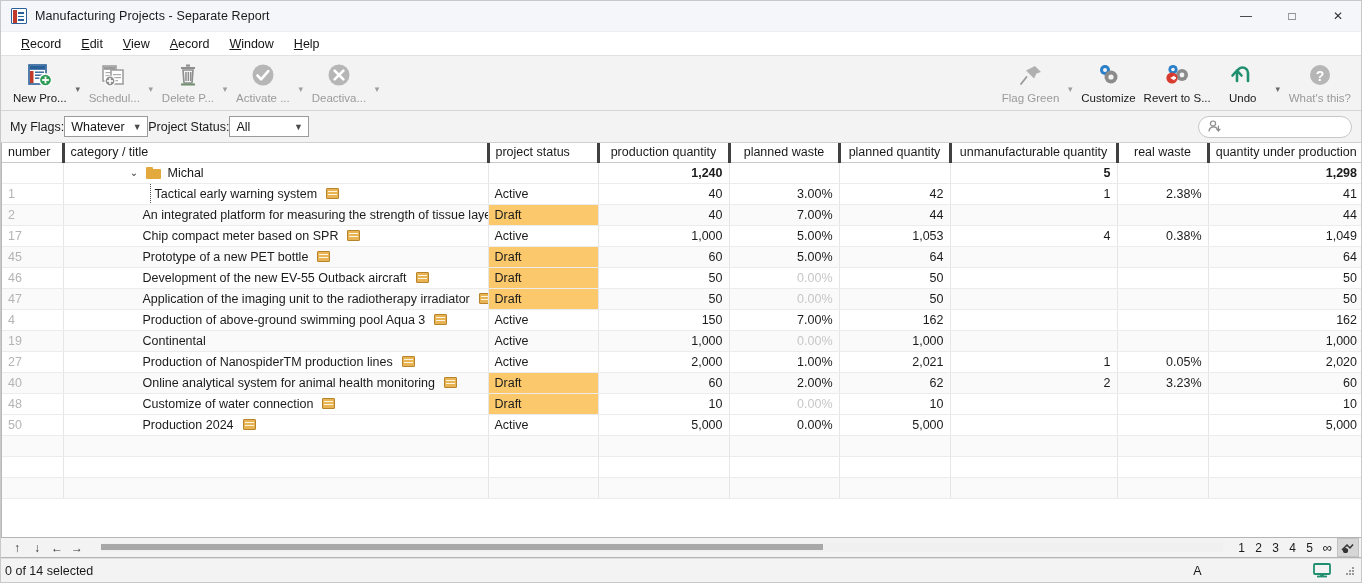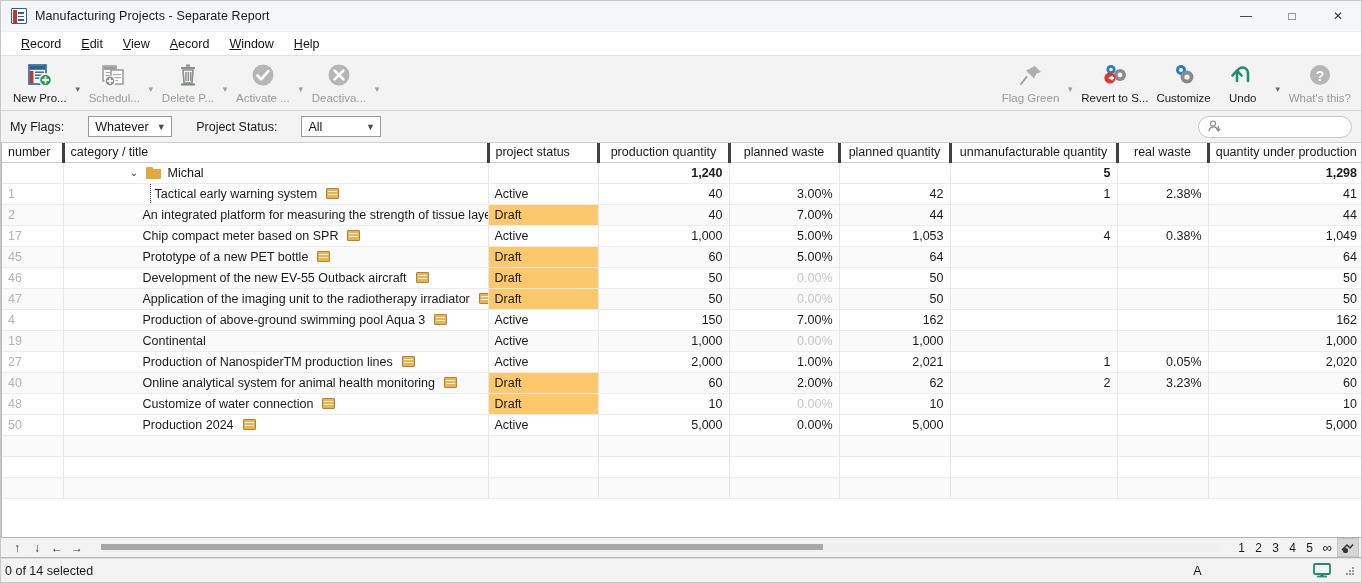--- a/index.html
+++ b/index.html
@@ -100,21 +100,21 @@
   .dropcaret.dim { color: #9f9f9f; }
   .ribbon-right { margin-left: auto; display: flex; align-items: flex-start; }
 
   
   .filterbar {
     height: 32px; min-height: 32px;
     background: #f3f3f3;
     border-bottom: 1px solid #d0d0d0;
     display: flex; align-items: center;
     padding: 0 9px;
-    gap: 24px;
+    gap: 0;
   }
   .flabel { font-size: 12.5px; color: #1a1a1a; }
   .fselect {
     height: 21px; background: #ffffff;
     border: 1px solid #9b9b9b;
     display: flex; align-items: center;
     padding: 0 0 0 6px;
     font-size: 12.5px; color: #141414;
     position: relative;
   }
@@ -383,46 +383,46 @@
             <path d="M9.5 14 L4 21" stroke="#9a9a9a" stroke-width="1.8" stroke-linecap="round"></path>
           </svg>
         </span>
         <span class="tlabel">Flag Green</span>
       </div>
       <div class="dropcaret dim">▾</div>
 
       <div class="tbtn enabled">
         <span class="glyph">
           <svg width="30" height="26" viewBox="0 0 30 26">
+            <circle cx="12" cy="7" r="5" fill="#2a7fc9"></circle>
+            <circle cx="12" cy="7" r="2" fill="#f3f3f3"></circle>
+            <circle cx="18" cy="14" r="6.5" fill="#8b8b8b"></circle>
+            <circle cx="18" cy="14" r="2.6" fill="#f3f3f3"></circle>
+          </svg>
+        </span>
+        <span class="tlabel">Customize</span>
+      </div>
+
+      <div class="tbtn enabled">
+        <span class="glyph">
+          <svg width="30" height="26" viewBox="0 0 30 26">
             <g fill="#2a7fc9">
               <circle cx="11" cy="6.5" r="4.6"></circle>
             </g>
             <circle cx="11" cy="6.5" r="1.8" fill="#f3f3f3"></circle>
             <g fill="#8b8b8b">
               <circle cx="20" cy="12" r="6"></circle>
             </g>
             <circle cx="20" cy="12" r="2.4" fill="#f3f3f3"></circle>
             <circle cx="10" cy="15" r="5.6" fill="#d83a2e"></circle>
             <path d="M12.6 12.5 L8.2 15 L12.6 17.5 Z" fill="#fff"></path>
             <rect x="10.5" y="14" width="3.4" height="2" fill="#fff"></rect>
           </svg>
         </span>
         <span class="tlabel">Revert to S...</span>
-      </div>
-
-      <div class="tbtn enabled">
-        <span class="glyph">
-          <svg width="30" height="26" viewBox="0 0 30 26">
-            <circle cx="12" cy="7" r="5" fill="#2a7fc9"></circle>
-            <circle cx="12" cy="7" r="2" fill="#f3f3f3"></circle>
-            <circle cx="18" cy="14" r="6.5" fill="#8b8b8b"></circle>
-            <circle cx="18" cy="14" r="2.6" fill="#f3f3f3"></circle>
-          </svg>
-        </span>
-        <span class="tlabel">Customize</span>
       </div>
 
       <div class="tbtn enabled">
         <span class="glyph">
           <svg width="28" height="26" viewBox="0 0 28 26">
             <path d="M8 18 V10 a5.5 5.5 0 0 1 11 0 V18" fill="none" stroke="#1f8f6f" stroke-width="2.6" stroke-linecap="round"></path>
             <path d="M3.5 12.5 L8 7.5 L12.5 12.5" fill="none" stroke="#1f8f6f" stroke-width="2.6" stroke-linecap="round" stroke-linejoin="round"></path>
           </svg>
         </span>
         <span class="tlabel">Undo</span>

